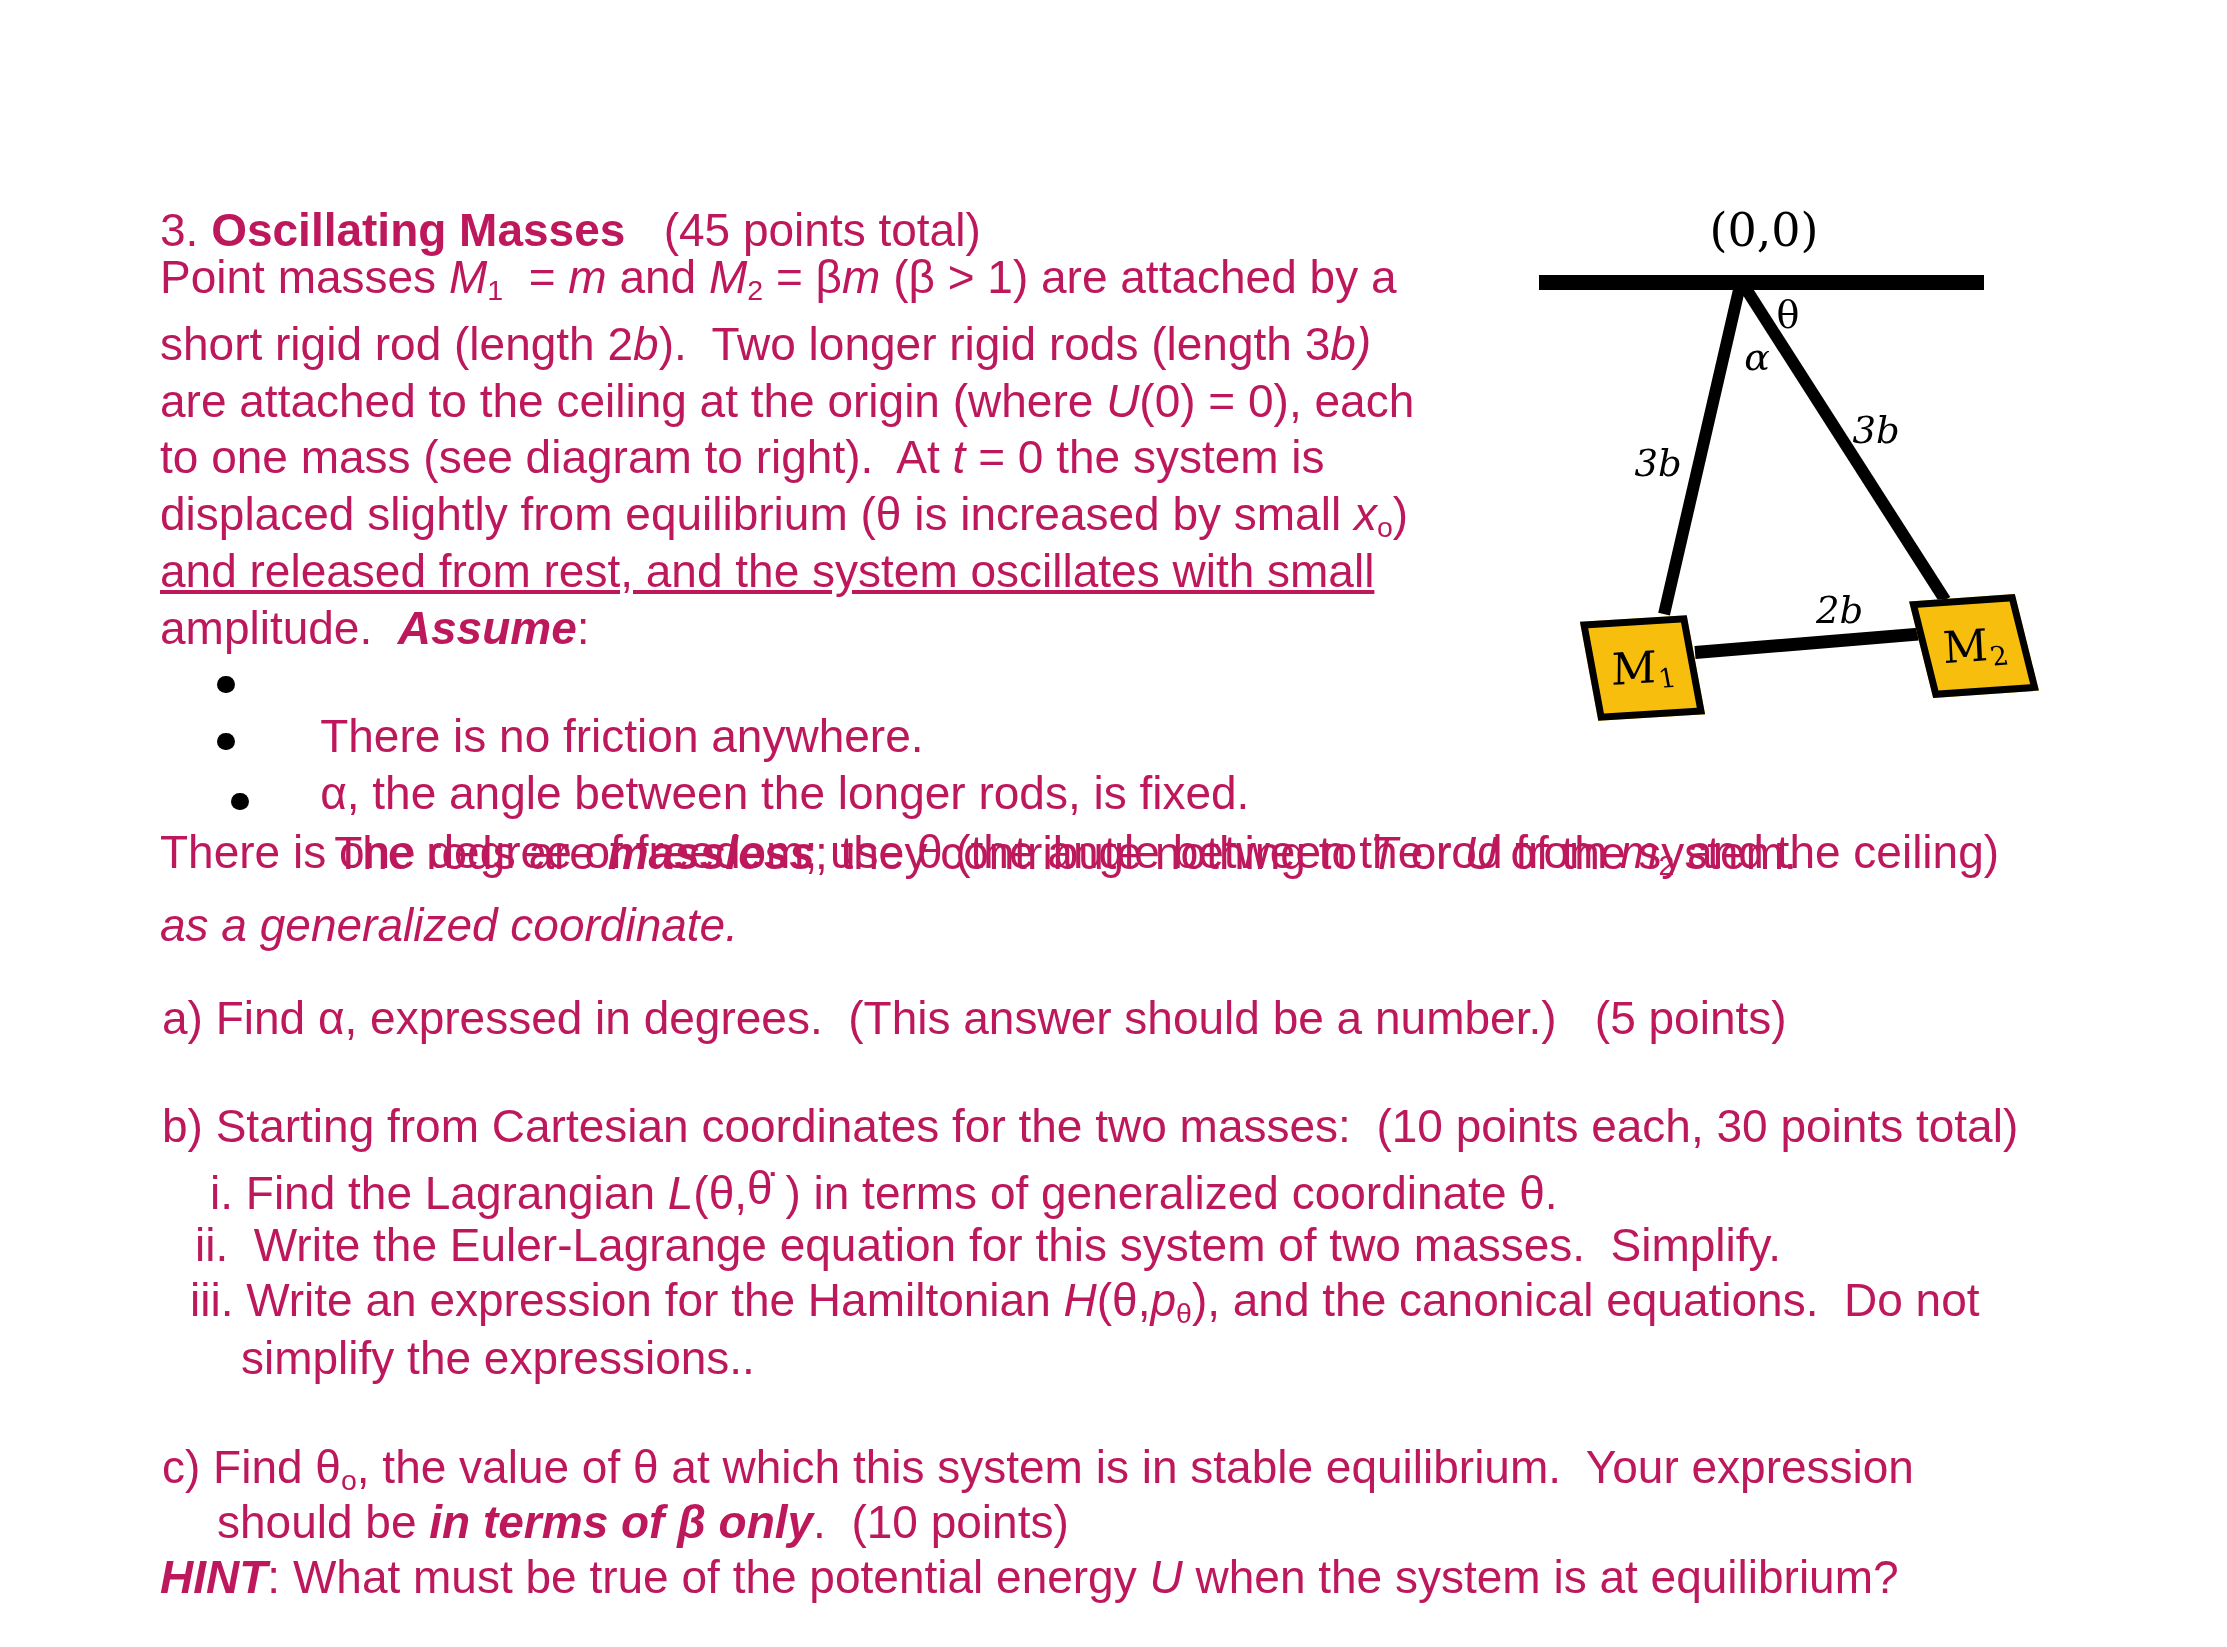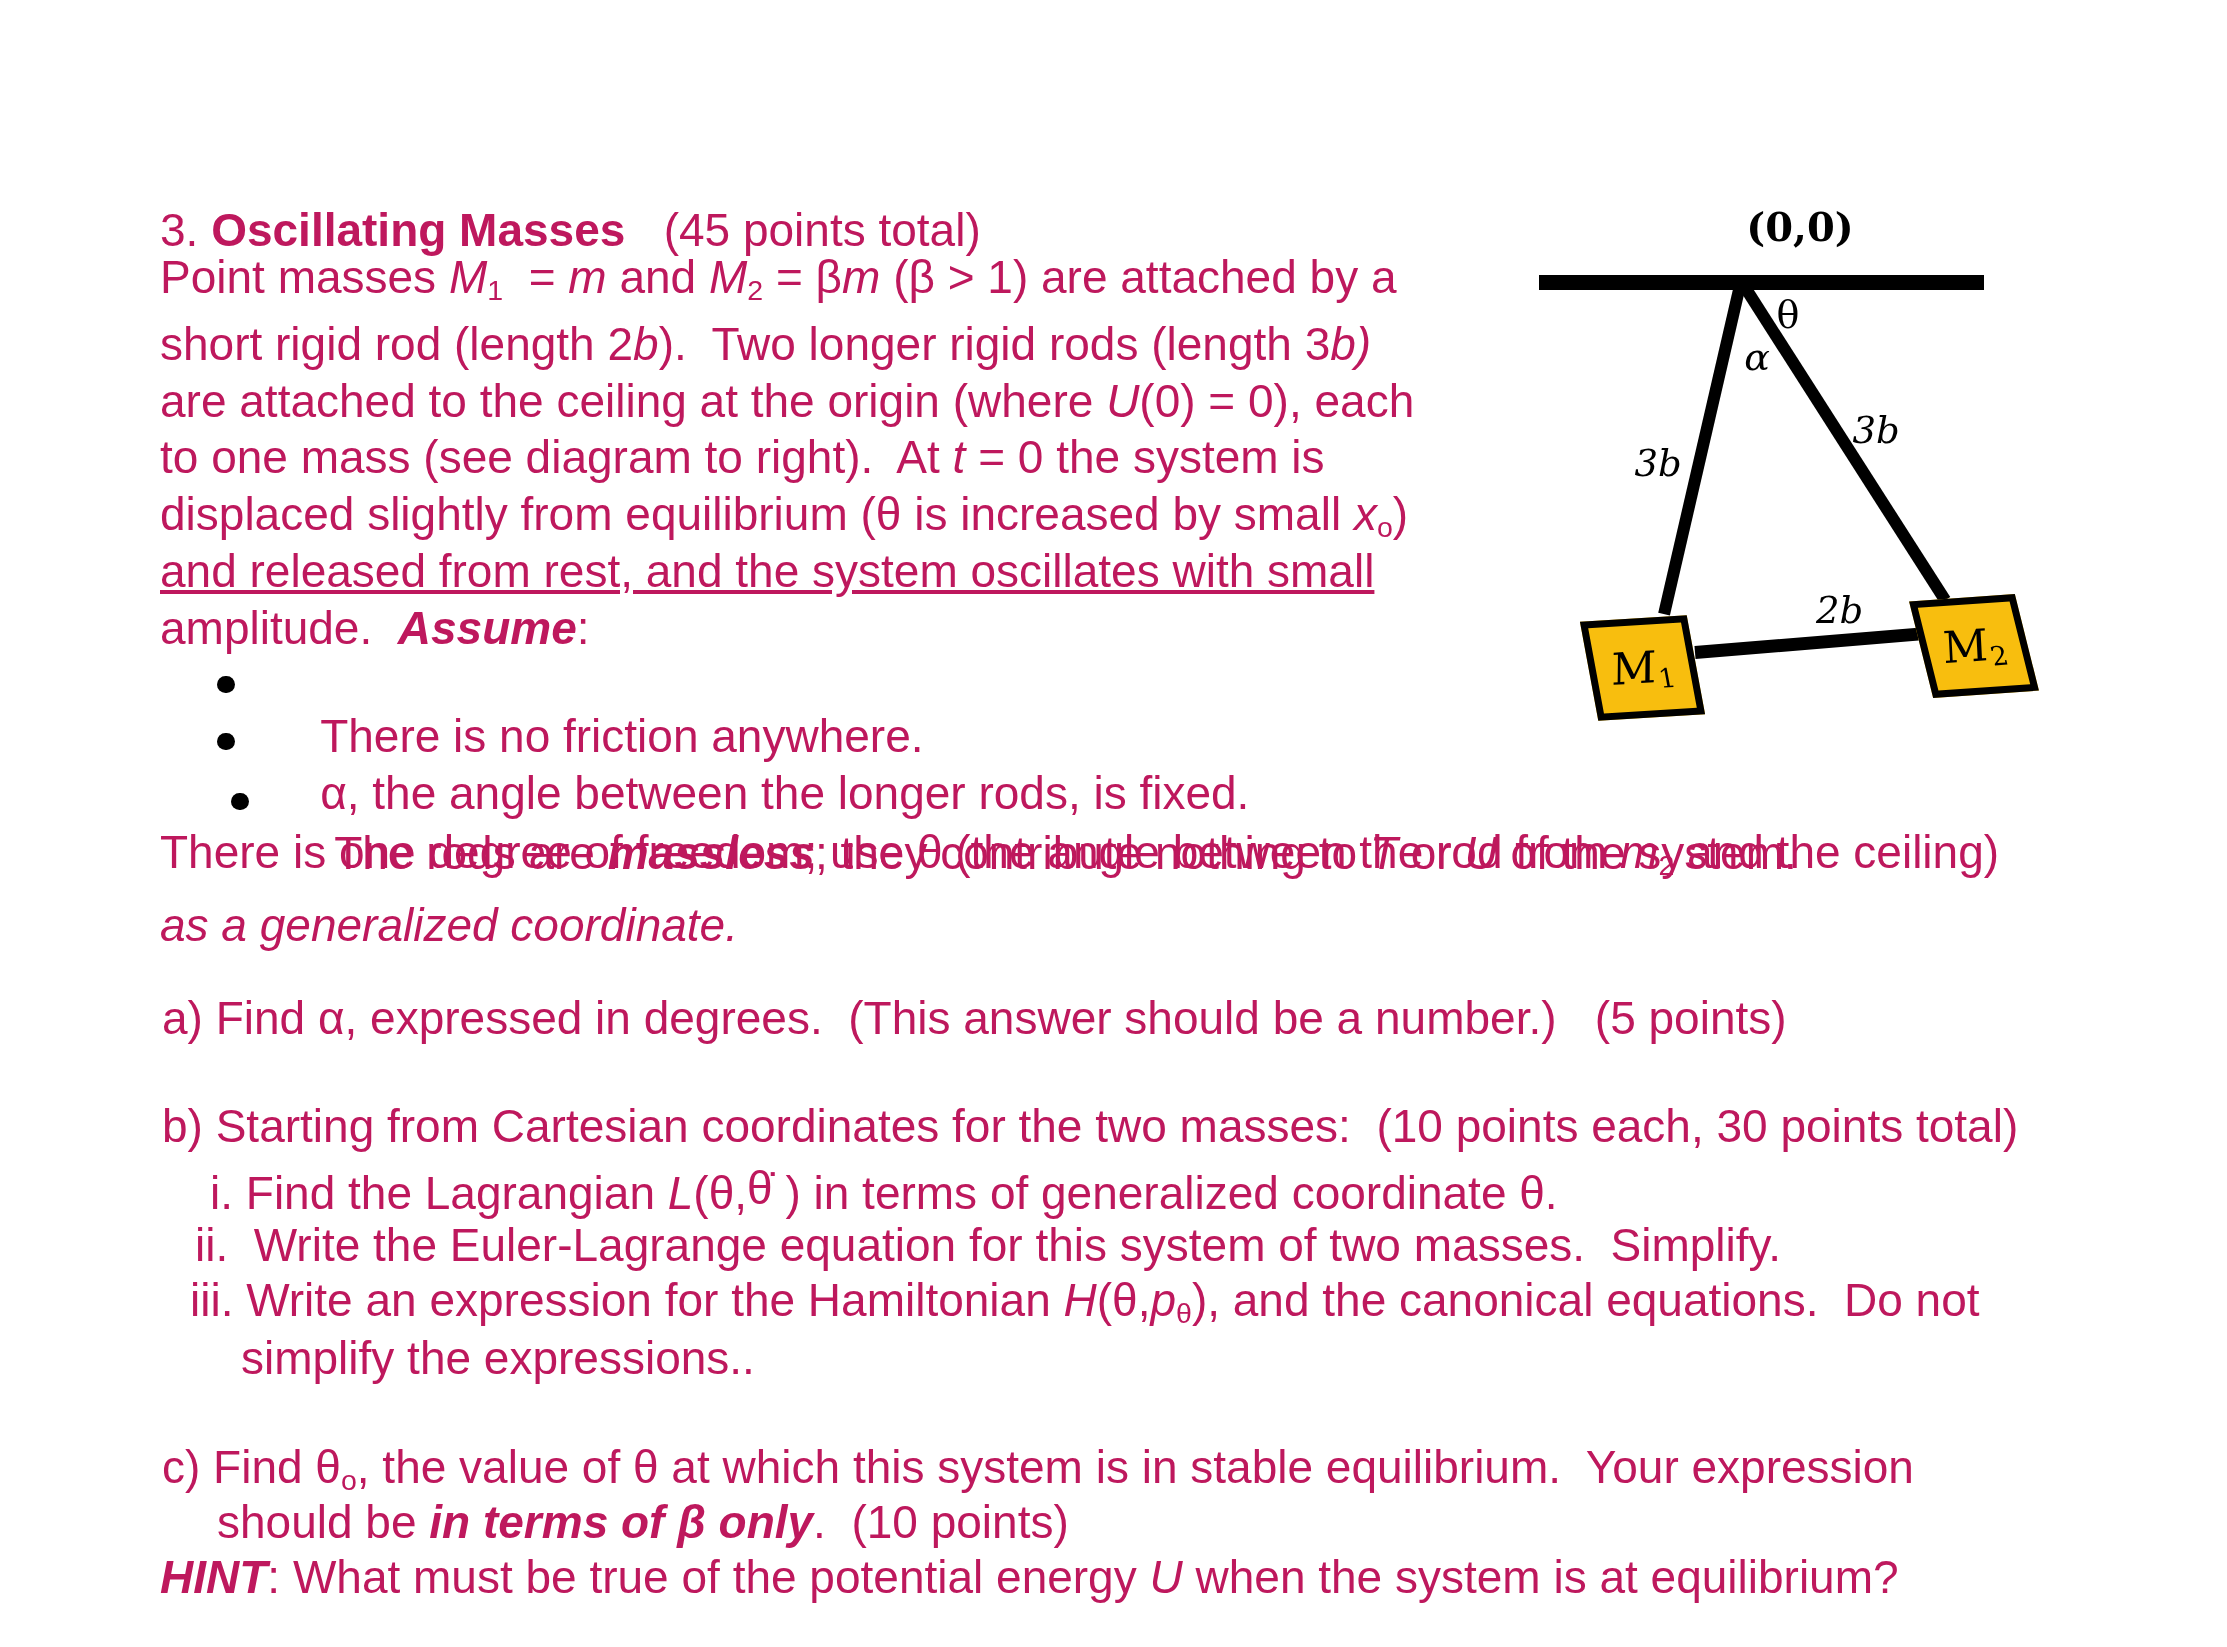--- a/index.html
+++ b/index.html
@@ -89,21 +89,21 @@
   <div class="line" style="left:195px;top:1220px;"><span>ii.  Write the Euler-Lagrange equation for this system of two masses.  Simplify.</span></div>
   <div class="line" style="left:190px;top:1275px;"><span>iii. Write an expression for the Hamiltonian </span><span class="sg-i">H</span><span>(θ,</span><span class="sg-i">p</span><span class="sg-sub">θ</span><span>), and the canonical equations.  Do not</span></div>
   <div class="line" style="left:241px;top:1333px;"><span>simplify the expressions..</span></div>
 
   <div class="line" style="left:162px;top:1442px;"><span>c) Find θ</span><span class="sg-sub">o</span><span>, the value of θ at which this system is in stable equilibrium.  Your expression</span></div>
   <div class="line" style="left:217px;top:1497px;"><span>should be </span><span class="sg-bi">in terms of β only</span><span>.  (10 points)</span></div>
   <div class="line" style="left:160px;top:1552px;"><span class="sg-bi">HINT</span><span>: What must be true of the potential energy </span><span class="sg-i">U</span><span> when the system is at equilibrium?</span></div>
 
   <div class="diagram">
 
-    <div class="dlabel" style="left:1730px;top:203px;width:140px;font-size:40px;font-weight:bold;">(0,0)</div>
+    <div class="dlabel" style="left:1694px;top:203px;width:140px;font-size:46px;">(0,0)</div>
 
     <div class="rod" style="left:1735px;top:281px;width:12.2px;height:342px;transform:rotate(13deg);transform-origin:6.1px 0;"></div>
     <div class="rod" style="left:1735px;top:281px;width:12.2px;height:379px;transform:rotate(-32.6deg);transform-origin:6.1px 0;"></div>
     <div class="rod" style="left:1695px;top:646px;width:224px;height:13px;transform:rotate(-4.7deg);transform-origin:0 50%;"></div>
 
     <div class="ceiling-bar" style="left:1539px;top:275px;width:445px;height:15px;"></div>
 
     <div class="dlabel" style="left:1769px;top:293px;width:38px;font-size:38px;">θ</div>
     <div class="dlabel" style="left:1738px;top:335px;width:38px;font-size:38px;font-style:italic;">α</div>
 

